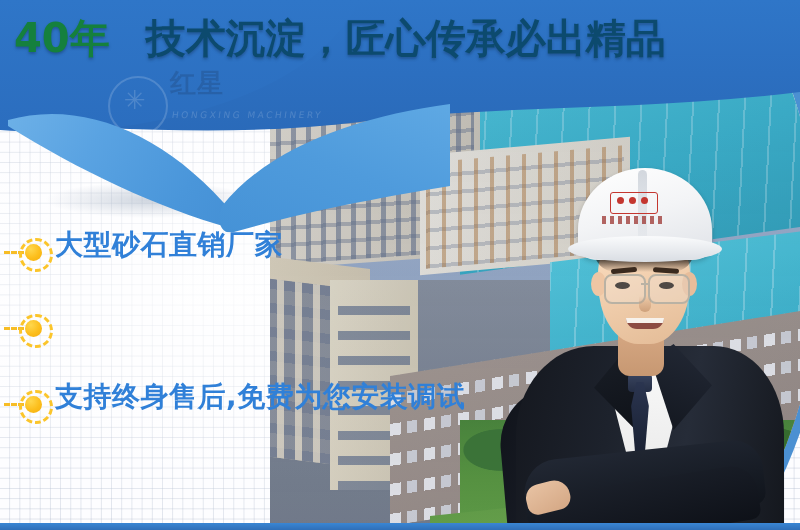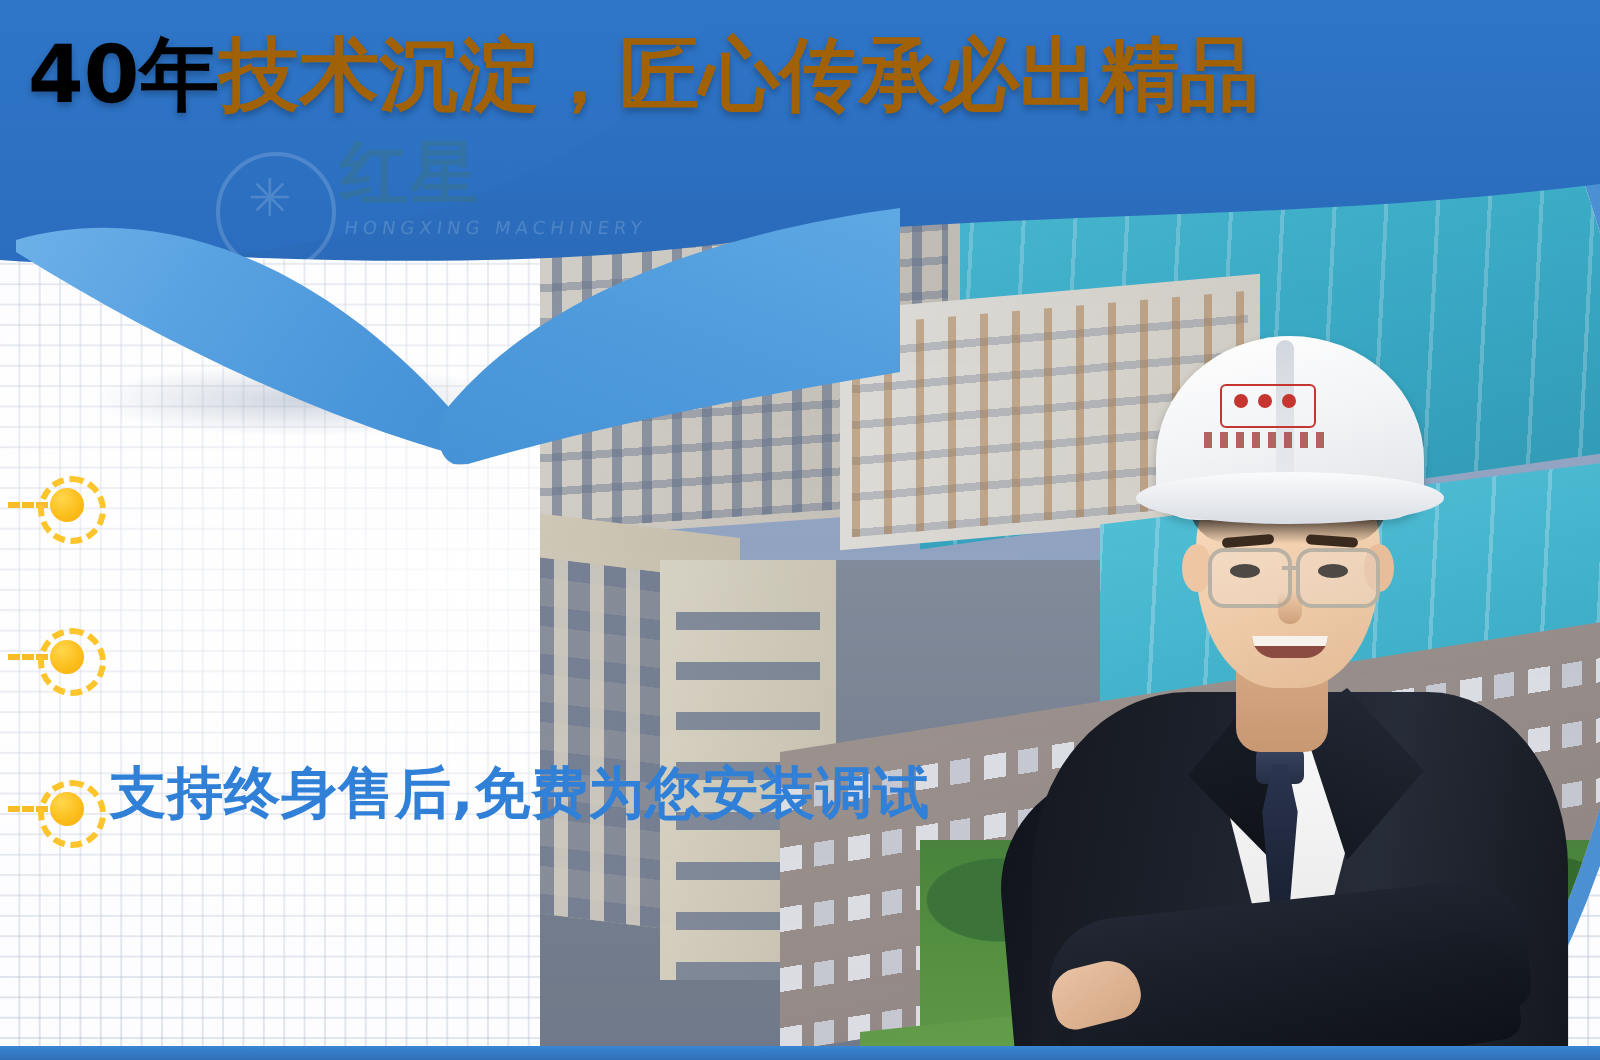--- a/index.html
+++ b/index.html
@@ -330,21 +330,21 @@
     opacity:.16;pointer-events:none;overflow:hidden;
   }
   #wm-seal{
     position:absolute;left:0;top:6px;width:56px;height:56px;
     border:2px solid #fff;border-radius:50%;
   }
   #wm-seal::after{
     content:"✳";position:absolute;left:14px;top:9px;font-size:26px;color:#fff;line-height:1;
   }
   #wm-zh{
-    position:absolute;left:62px;top:0px;font-size:34px;font-weight:700;color:#4d7c0f;
+    position:absolute;left:62px;top:0px;font-size:26px;font-weight:700;color:#0f172a;
     letter-spacing:1px;line-height:1;
   }
   #wm-en{
     position:absolute;left:64px;top:40px;font-size:9px;color:#fff;letter-spacing:2.5px;
     transform:skewX(-8deg);
   }
   
   #curl-flap{
     position:absolute;left:8px;top:96px;width:300px;height:130px;
     background:linear-gradient(125deg,#6fb2e8 0%,#5aa3e2 30%,#4a96da 62%,#3f8ad0 100%);
@@ -362,22 +362,22 @@
     background:radial-gradient(ellipse 150px 26px at 150px 92px, rgba(40,70,110,.22), rgba(40,70,110,0) 70%);
   }
 
   
   #headline{
     position:absolute;left:14px;top:18px;
     font-size:40px;font-weight:700;line-height:1;
     letter-spacing:0px;white-space:nowrap;
     text-shadow:0 2px 3px rgba(18,50,92,.45);
   }
-  #headline .hl-years{color:#000000;}
-  #headline .hl-rest{color:#a16207;}
+  #headline .hl-years{color:#15803d;}
+  #headline .hl-rest{color:#0c4a6e;margin-left:36px;}
 
   
   #bullets{position:absolute;left:0;top:222px;width:470px;}
   .bullet-row{
     position:relative;height:76px;
   }
   .bullet-icon{
     position:absolute;left:4px;top:14px;width:44px;height:34px;
   }
   .bi-line{
@@ -507,20 +507,21 @@
   </div>
 
   <div id="bullets">
 
     <div class="bullet-row">
       <div class="bullet-icon">
         <div class="bi-line"></div>
           <div class="bi-ring"></div>
           <div class="bi-dot"></div>
       </div>
+      <div class="bullet-text">大型砂石直销厂家</div>
     </div>
 
     <div class="bullet-row">
       <div class="bullet-icon">
         <div class="bi-line"></div>
           <div class="bi-ring"></div>
           <div class="bi-dot"></div>
       </div>
     </div>
 

